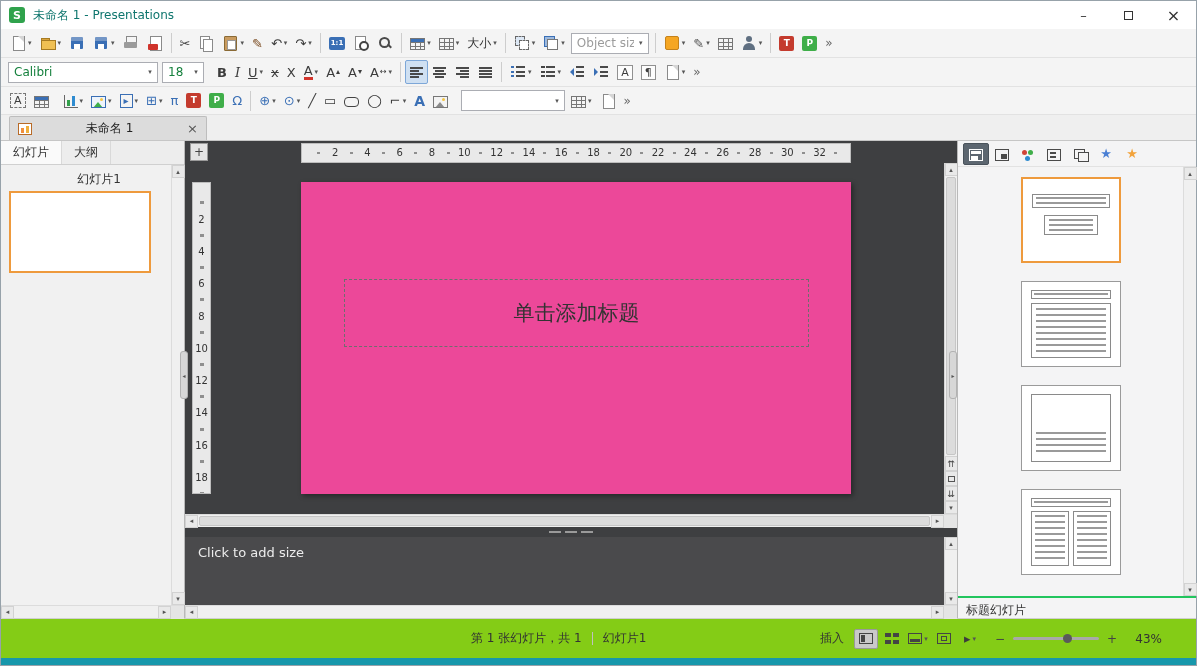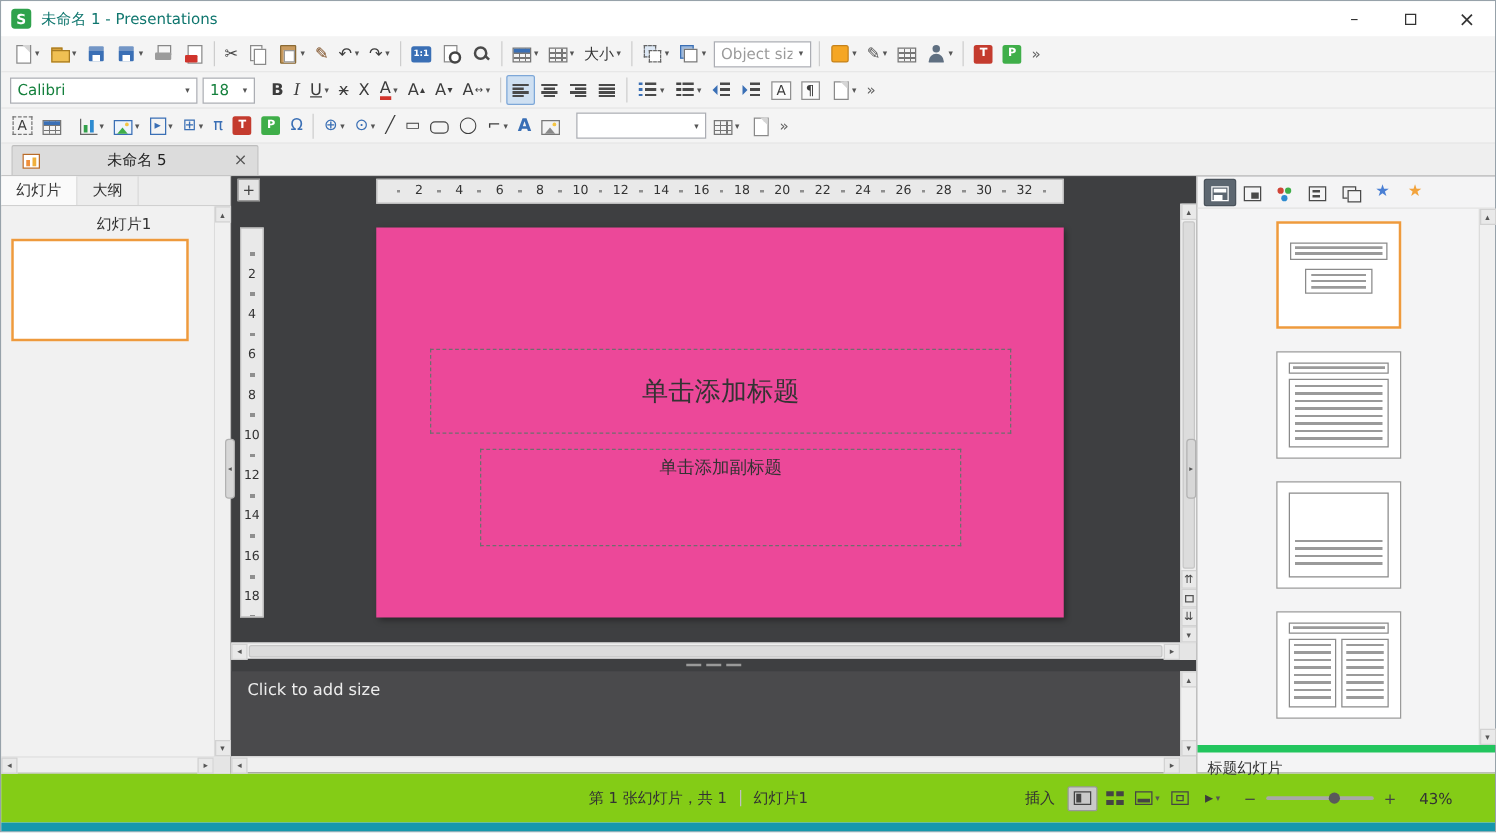--- a/index.html
+++ b/index.html
@@ -191,21 +191,21 @@
 .lt-bar{position:absolute;left:9px;right:9px;top:15px;height:14px;border:1px solid #8a8a8a;padding:2px 3px;background:repeating-linear-gradient(180deg,#9a9a9a 0 2px,transparent 2px 5px) content-box;background-clip:content-box;}
 .lt-box{position:absolute;left:21px;right:21px;top:36px;height:20px;border:1px solid #8a8a8a;padding:3px 4px;background:repeating-linear-gradient(180deg,#9a9a9a 0 2px,transparent 2px 5px) content-box;background-clip:content-box;}
 .lt-head{position:absolute;left:9px;right:9px;top:8px;height:9px;border:1px solid #8a8a8a;padding:2px;background:repeating-linear-gradient(180deg,#9a9a9a 0 2px,transparent 2px 4px) content-box;background-clip:content-box;}
 .lt-full{position:absolute;left:9px;right:9px;top:21px;bottom:8px;border:1px solid #8a8a8a;padding:4px;background:repeating-linear-gradient(180deg,#9a9a9a 0 2px,transparent 2px 6px) content-box;background-clip:content-box;}
 .lt-bottom{position:absolute;left:9px;right:9px;top:8px;bottom:8px;border:1px solid #8a8a8a;}
 .lt-blines{position:absolute;left:14px;right:14px;bottom:14px;height:24px;background:repeating-linear-gradient(180deg,#9a9a9a 0 2px,transparent 2px 6px);}
 .lt-col1,.lt-col2{position:absolute;top:21px;bottom:8px;width:38px;border:1px solid #8a8a8a;padding:3px;background:repeating-linear-gradient(180deg,#9a9a9a 0 2px,transparent 2px 6px) content-box;background-clip:content-box;}
 .lt-col1{left:9px;}
 .lt-col2{right:9px;}
 .sb-vscroll{width:13px;background:#f0f0f0;border-left:1px solid #dcdcdc;display:flex;flex-direction:column;justify-content:space-between;align-items:center;flex:none;}
-.sb-footer{height:22px;font-size:12px;color:#333;padding:4px 8px;border-top:6px solid #22c55e;flex:none;}
+.sb-footer{height:22px;font-size:12px;color:#333;padding:4px 8px;border-top:2px solid #22c55e;flex:none;}
 
 .collapse-handle{position:absolute;width:8px;height:48px;background:#d7d7d7;border:1px solid #b2b2b2;border-radius:3px;display:flex;align-items:center;justify-content:center;font-size:6px;color:#555;padding:0;}
 .lcollapse{left:179px;top:210px;}
 .rcollapse{left:948px;top:210px;}
 
 
 .statusbar{height:40px;background:#84cc16;border-top:1px solid #cfcfcf;display:flex;align-items:center;padding:0 8px;font-size:12px;color:#333;flex:none;}
 .sb-space{width:462px;flex:none;}
 .vsep{width:1px;height:13px;background:#c0c0c0;margin:0 10px;flex:none;}
 .flexspace{flex:1;}
@@ -510,21 +510,21 @@
         <span class="ic ic-page"></span>
       </button>
       <button class="tbtn ovf">
         <span class="glyph">»</span>
       </button>
     </div>
 
   <div class="tabbar">
     <div class="doctab">
       <span class="ic ic-pres"></span>
-      <span class="dtitle">未命名 5</span>
+      <span class="dtitle">未命名 1</span>
       <button class="dclose">×</button>
     </div>
   </div>
 
   <div class="mainrow">
 
     <div class="leftpanel">
       <div class="ptabs">
         <button class="ptab active">幻灯片</button>
         <button class="ptab">大纲</button>
@@ -586,21 +586,20 @@
               <span class="ritem">10</span>
               <span class="ritem">12</span>
               <span class="ritem">14</span>
               <span class="ritem">16</span>
               <span class="ritem">18</span>
             </div>
         </div>
         <div class="canvas">
           <div class="slide">
             <div class="ph ph-title">单击添加标题</div>
-            <div class="ph ph-sub">单击添加副标题</div>
           </div>
         </div>
         <div class="cvscroll">
           <button class="sarrow">▴</button>
           <button class="strack v">
               <span class="sthumb"></span>
             </button>
           <button class="navbtn">⇈</button>
           <button class="navbtn">
               <span class="navsq"></span>

